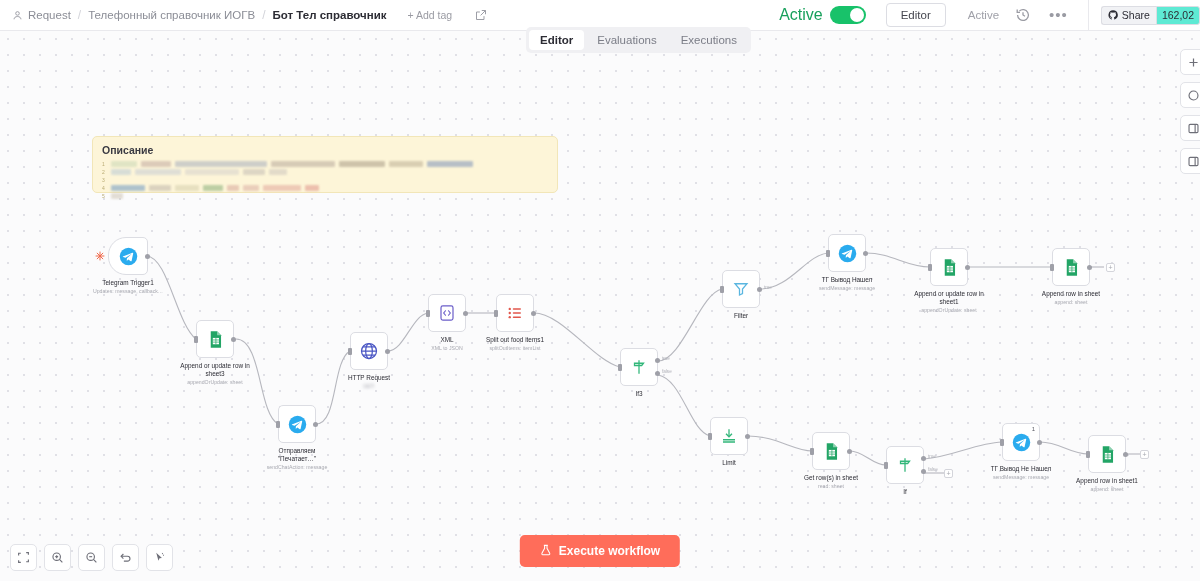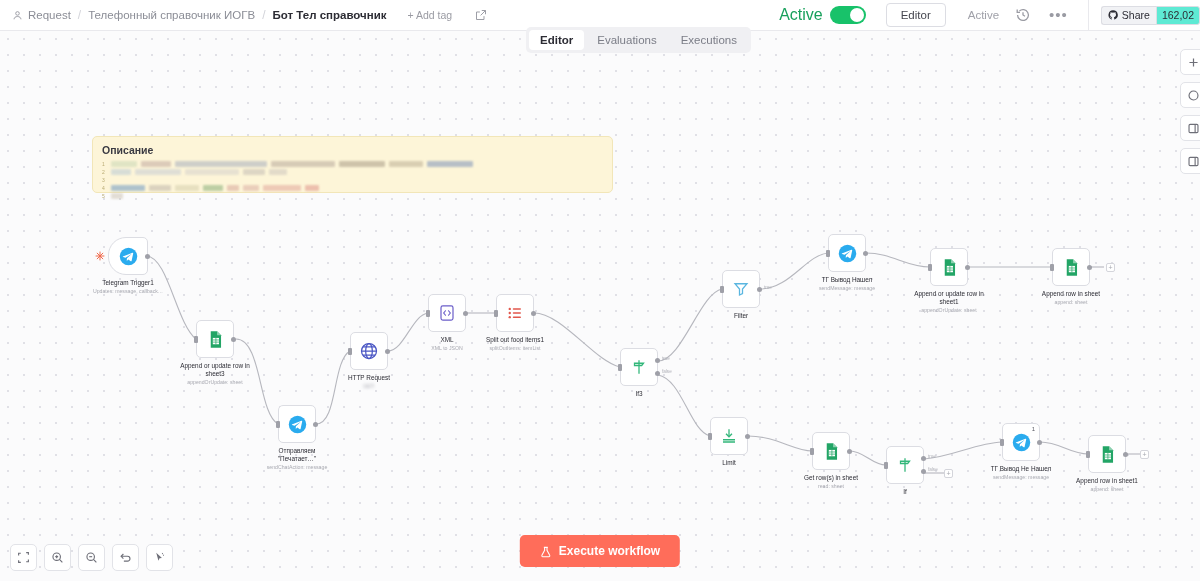--- a/index.html
+++ b/index.html
@@ -76,21 +76,21 @@
   .canvas {
     position: absolute; top: 31px; left: 0; width: 1200px; height: 550px;
     background-color: #fbfbfc;
     background-image: radial-gradient(#e0e0e6 0.9px, transparent 0.9px);
     background-size: 16px 16px;
     overflow: hidden;
   }
 
   
   .sticky {
-    position: absolute; left: 92px; top: 105px; width: 521px; height: 57px;
+    position: absolute; left: 92px; top: 105px; width: 466px; height: 57px;
     background: #fdf5d8; border: 1px solid #f2e6b8; border-radius: 5px;
     padding: 7px 9px;
   }
   .sticky-title { font-size: 10.5px; font-weight: 700; color: #3a3a42; margin-bottom: 4px; }
   .sticky-lines { display: flex; flex-direction: column; gap: 1px; }
   .sticky-line { display: flex; align-items: center; gap: 4px; height: 7px; }
   .sticky-num { font-size: 5px; color: #b9ab74; width: 5px; flex: none; }
   .blur-run { height: 6px; border-radius: 1px; opacity: .55; filter: blur(1.1px); }
 
   
@@ -147,21 +147,21 @@
   .bottom-tools { position: absolute; left: 10px; bottom: 10px; display: flex; gap: 7px; z-index: 30; }
   .tool-btn {
     width: 27px; height: 27px; background: #fff; border: 1px solid #e2e3e8;
     border-radius: 5px; display: flex; align-items: center; justify-content: center;
     color: #6e6f78; cursor: pointer;
   }
   .exec-btn {
     position: absolute; left: 50%; transform: translateX(-50%); bottom: 14px;
     background: #ff6d5a; color: #fff; border: none; border-radius: 5px;
     font-size: 12px; font-weight: 600; padding: 9px 20px;
-    display: flex; align-items: flex-end; gap: 7px; cursor: pointer; z-index: 30;
+    display: flex; align-items: flex-start; gap: 7px; cursor: pointer; z-index: 30;
     font-family: "Liberation Sans", sans-serif;
   }
 </style>
 </head>
 <body>
 
 <div class="app">
 
   <div class="topbar">
     <div class="breadcrumb">

